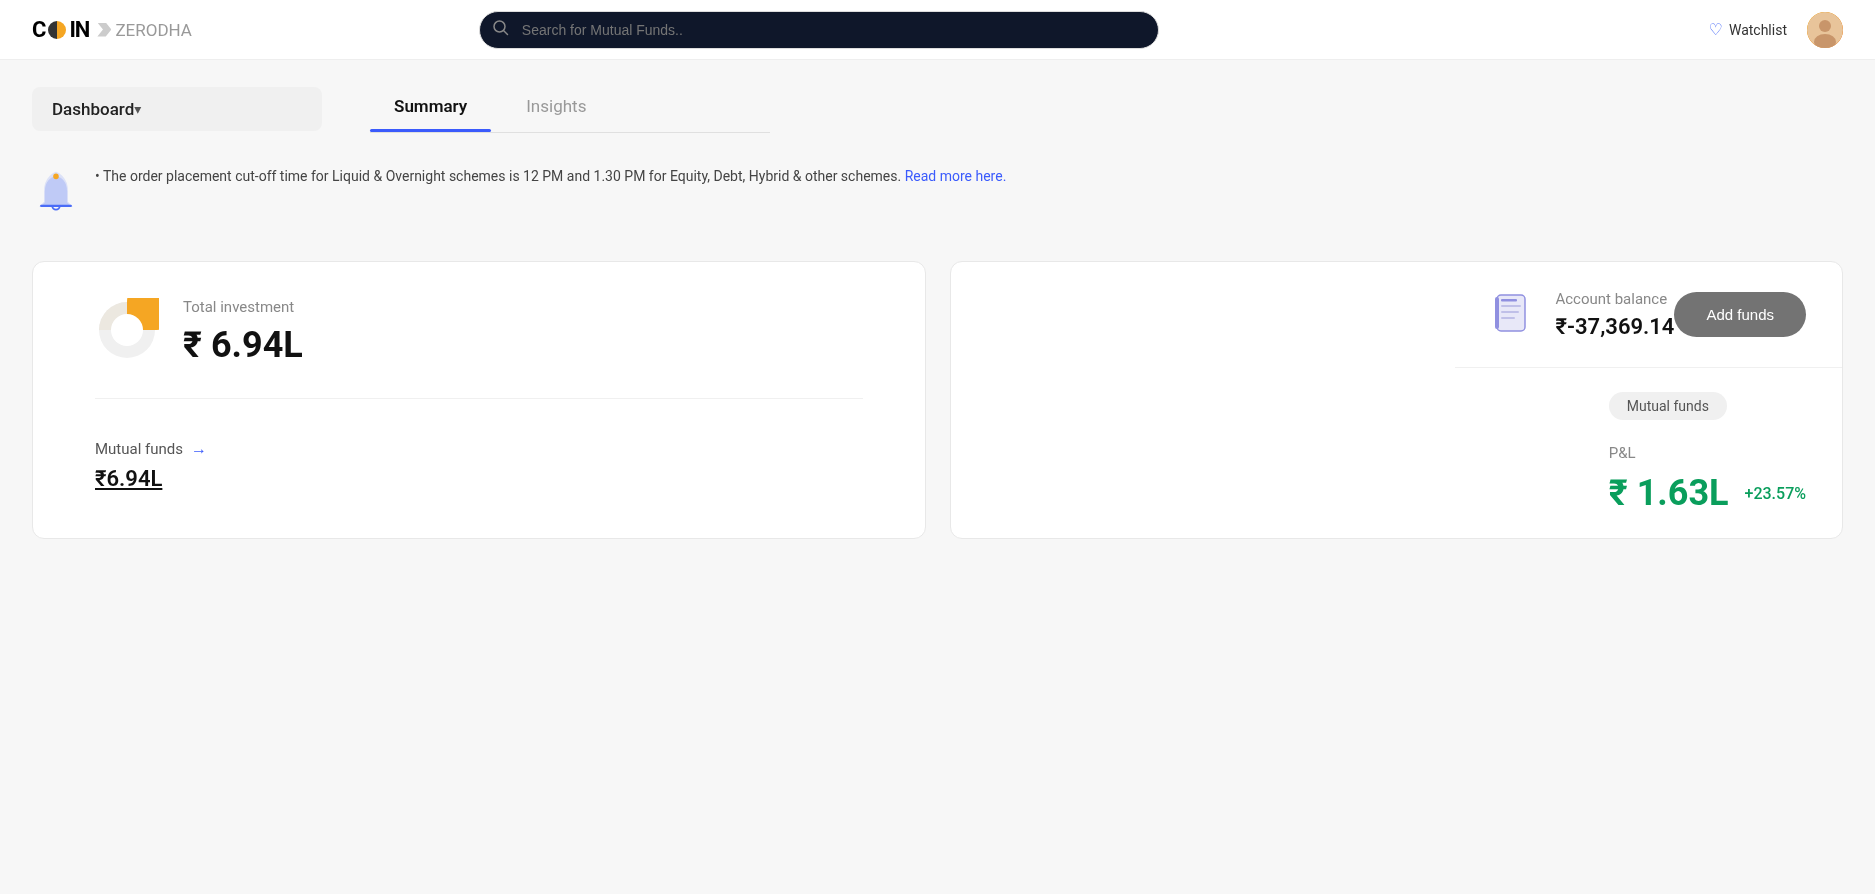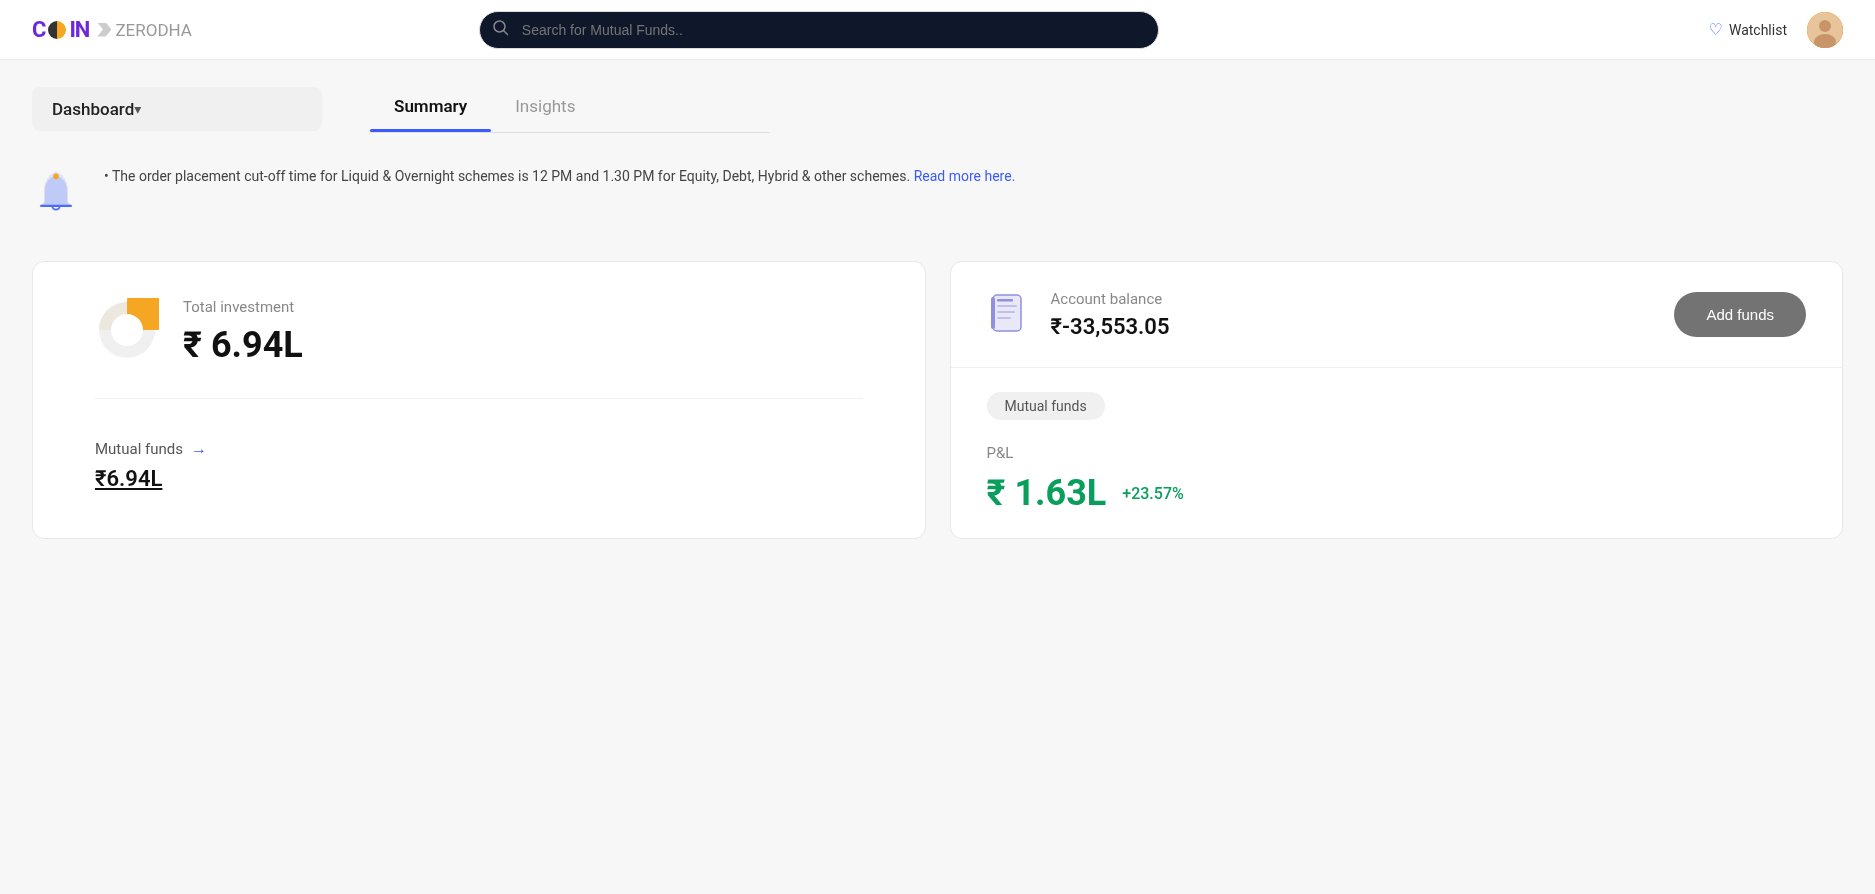--- a/index.html
+++ b/index.html
@@ -22,21 +22,21 @@
     .logo-area {
       display: flex;
       align-items: center;
       gap: 8px;
       flex-shrink: 0;
     }
     .logo-coin {
       font-size: 22px;
       font-weight: 700;
       letter-spacing: -1px;
-      color: #6d28d9;
+      color: #000000;
       display: flex;
       align-items: center;
       gap: 2px;
     }
     .logo-coin .coin-o {
       display: inline-block;
       width: 18px;
       height: 18px;
       border-radius: 50%;
       background: conic-gradient(#f5a623 0deg 180deg, #333 180deg 360deg);
@@ -139,21 +139,21 @@
       font-size: 17px;
       font-weight: 500;
       color: #222;
     }
     .dropdown-chevron {
       font-size: 14px;
       color: #555;
     }
     .tabs {
       display: flex;
-      gap: 0;
+      gap: 11px;
       text-align: right;
     }
     .tab {
       padding: 12px 24px;
       font-size: 17px;
       cursor: pointer;
       color: #999;
       position: relative;
       font-weight: 400;
     }
@@ -174,21 +174,21 @@
     .tabs-underline {
       border-bottom: 1px solid #e0e0e0;
       width: 400px;
       margin-top: 4px;
     }
 
     
     .notification-banner {
       display: flex;
       align-items: flex-start;
-      gap: 24px;
+      gap: 15px;
       margin-bottom: 32px;
       padding: 8px 0;
     }
     .bell-icon-wrap {
       flex-shrink: 0;
       margin-top: 4px;
     }
     .bell-svg {
       width: 48px;
       height: 48px;
@@ -264,20 +264,21 @@
       font-size: 22px;
       font-weight: 600;
       color: #111;
       text-decoration: underline;
     }
 
     
     .card-right {
       display: flex;
       flex-direction: column;
+      align-items: flex-end;
     }
     .account-balance-section {
       display: flex;
       align-items: center;
       justify-content: space-between;
       padding: 28px 36px;
       border-bottom: 1px solid #f0f0f0;
     }
     .account-balance-left {
       display: flex;
@@ -458,21 +459,21 @@
               <rect x="6" y="4" width="28" height="36" rx="4" fill="#e8e8f8" stroke="#9090e0" stroke-width="1.5"></rect>
               <rect x="10" y="8" width="16" height="2.5" rx="1" fill="#9090e0"></rect>
               <rect x="10" y="14" width="20" height="2" rx="1" fill="#c0c0e8"></rect>
               <rect x="10" y="20" width="18" height="2" rx="1" fill="#c0c0e8"></rect>
               <rect x="10" y="26" width="14" height="2" rx="1" fill="#c0c0e8"></rect>
               <rect x="4" y="6" width="4" height="32" rx="2" fill="#9090e0"></rect>
             </svg>
           </div>
           <div>
             <div class="account-label">Account balance</div>
-            <div class="account-value">₹-33,553.05</div>
+            <div class="account-value">₹-37,369.14</div>
           </div>
         </div>
         <button class="add-funds-btn">Add funds</button>
       </div>
 
       <div class="mutual-funds-card-section">
         <div class="mf-badge">Mutual funds</div>
         <div class="pnl-label">P&amp;L</div>
         <div class="pnl-value-row">
           <div class="pnl-value">₹ 1.63L</div>

